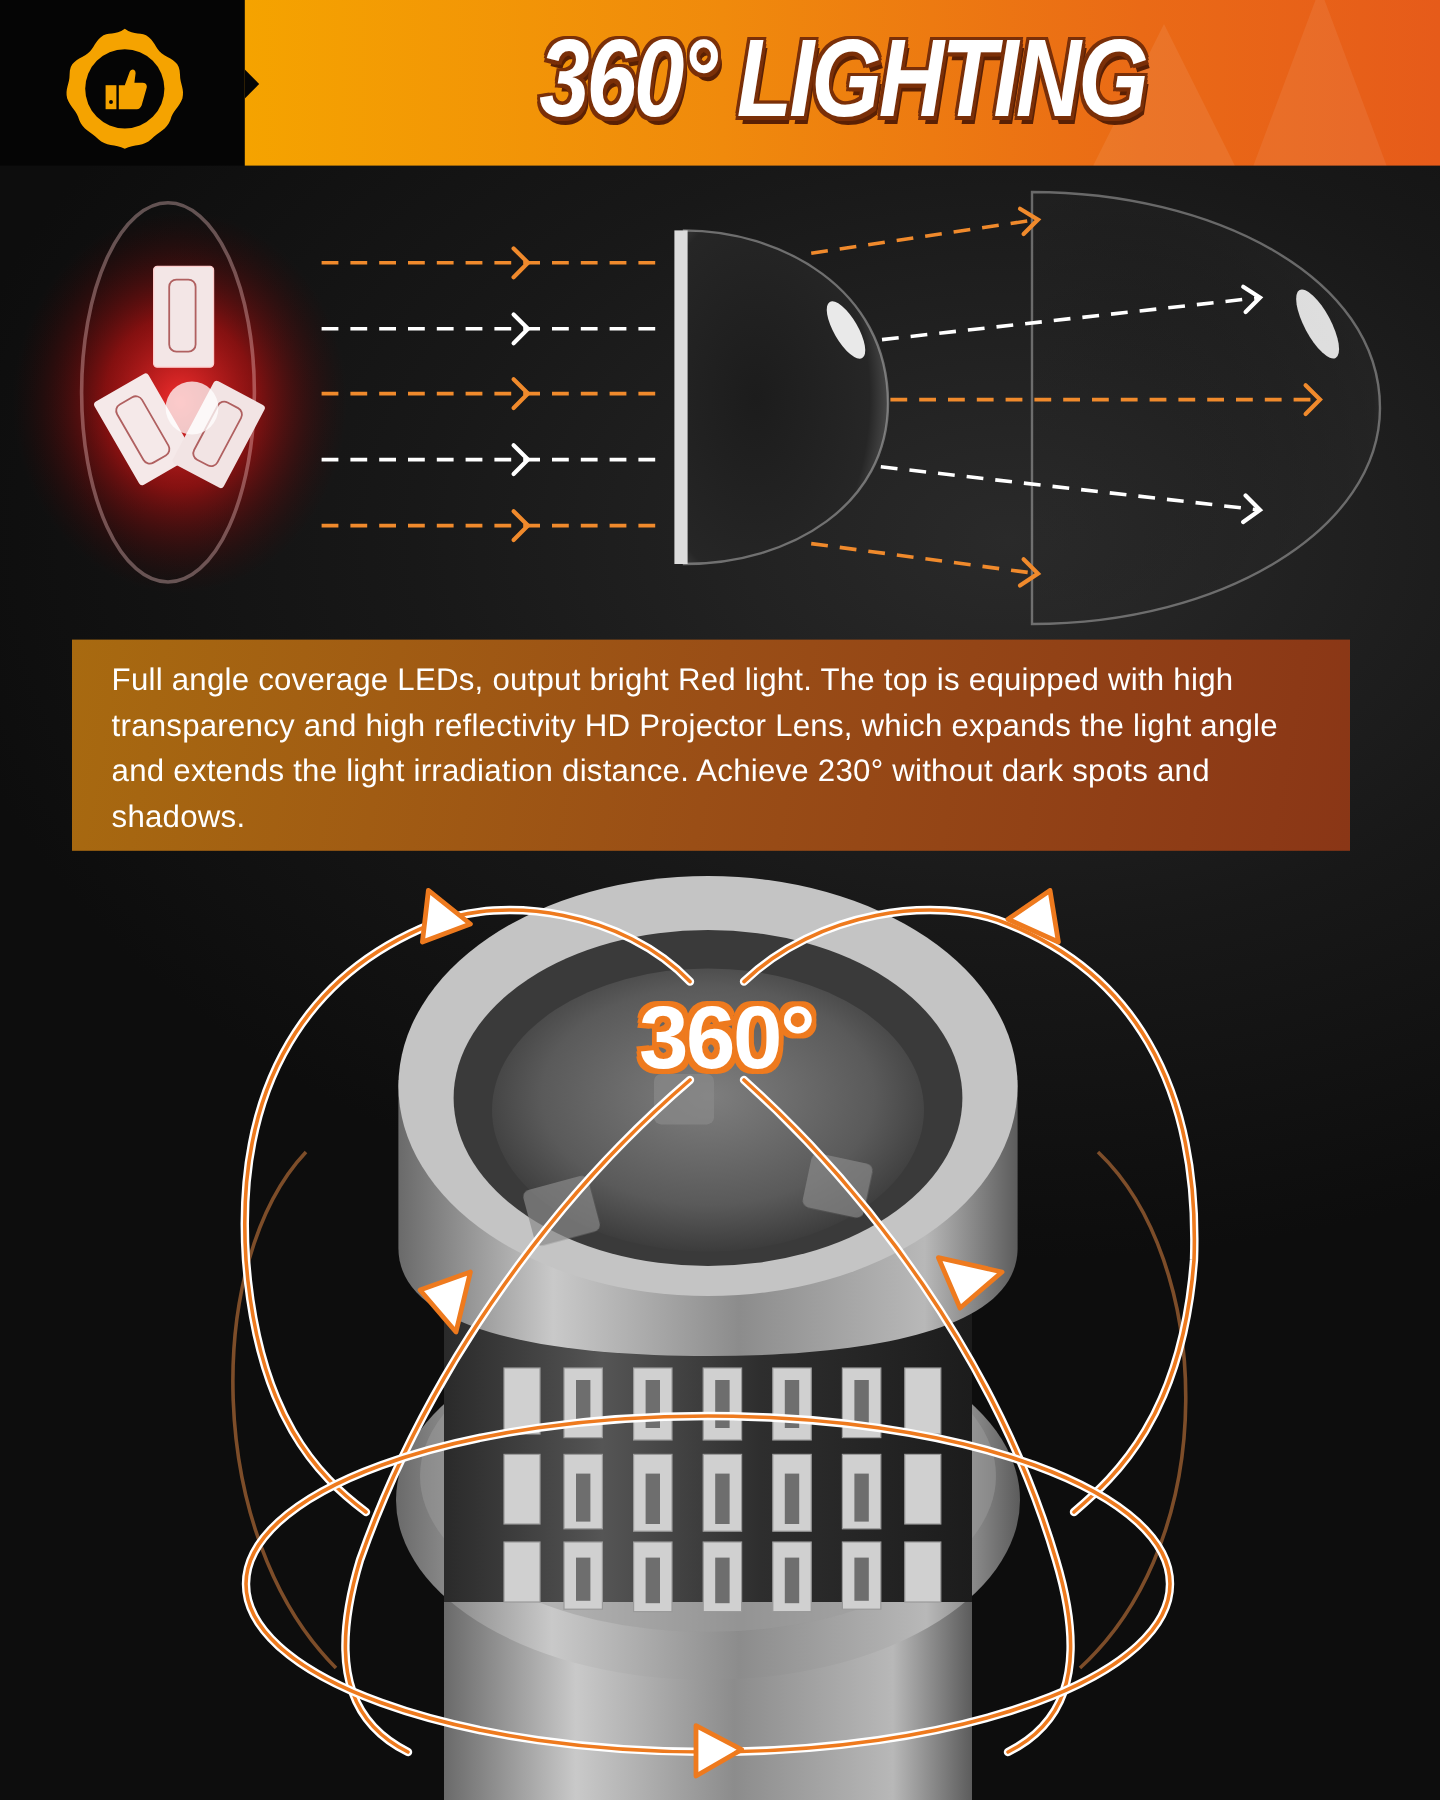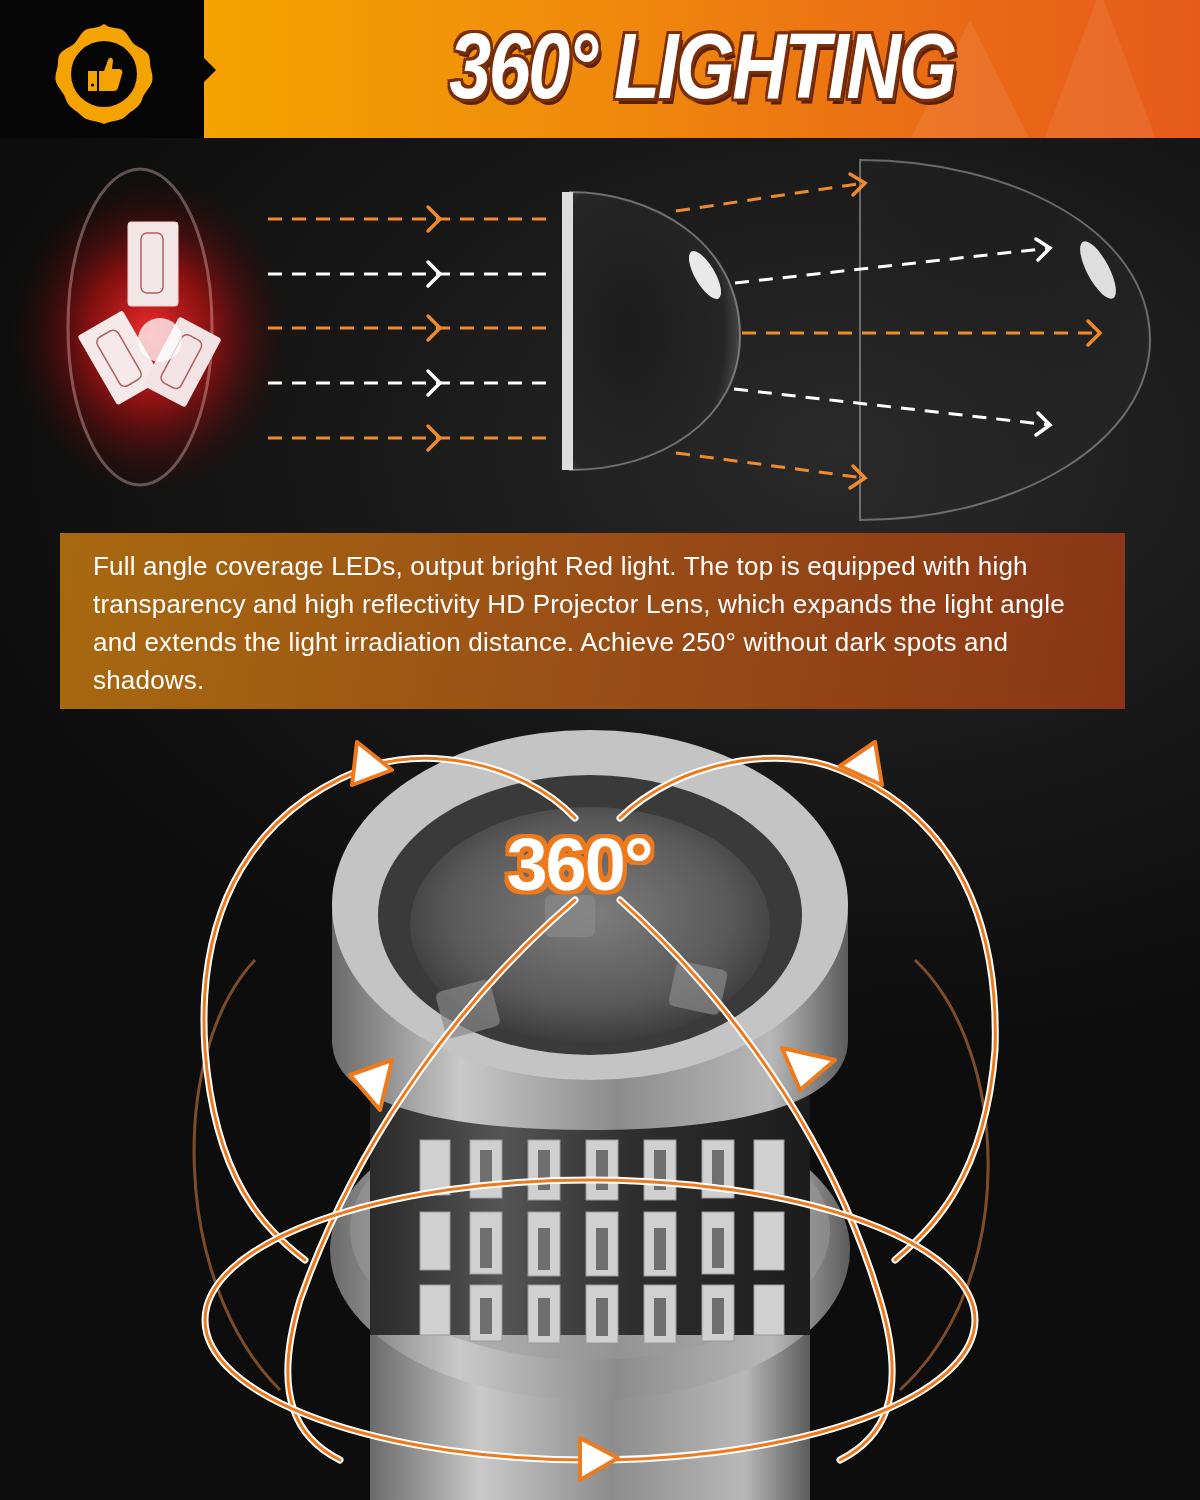--- a/index.html
+++ b/index.html
@@ -57,21 +57,21 @@
     padding: 14px 30px 0 33px;
   }
   .desc-text {
     color: #ffffff; font-size: 26px; line-height: 38px; letter-spacing: 0.2px;
     font-family: "Liberation Sans", sans-serif;
   }
 
   
   .bulb-area { position: absolute; left: 0; top: 720px; width: 1200px; height: 780px; }
   .badge-360 {
-    position: absolute; left: 484px; top: 822px; width: 190px; text-align: center;
+    position: absolute; left: 510px; top: 822px; width: 190px; text-align: center;
     color: #ffffff; font-size: 74px; font-weight: bold; letter-spacing: -2px;
     font-family: "Liberation Sans", sans-serif;
     text-shadow:
       -4px -4px 0 #ee7a1e, 4px -4px 0 #ee7a1e, -4px 4px 0 #ee7a1e, 4px 4px 0 #ee7a1e,
       0 -4px 0 #ee7a1e, 0 4px 0 #ee7a1e, -4px 0 0 #ee7a1e, 4px 0 0 #ee7a1e;
   }
 </style>
 </head>
 <body>
 
@@ -165,21 +165,21 @@
   <g stroke-width="3.5" fill="none" stroke-linecap="round">
     <polyline points="850,174 865,183 853,195" stroke="#f08a2c"></polyline>
     <polyline points="1036,239 1050,248 1038,260" stroke="#ffffff"></polyline>
     <polyline points="1088,321 1100,333 1088,345" stroke="#f08a2c"></polyline>
     <polyline points="1038,413 1050,425 1036,435" stroke="#ffffff"></polyline>
     <polyline points="853,466 865,478 850,488" stroke="#f08a2c"></polyline>
   </g>
 </svg>
 
 <div class="desc-box">
-  <p class="desc-text">Full angle coverage LEDs, output bright Red light. The top is equipped  with high transparency and high reflectivity HD Projector Lens, which expands the light angle and extends the light irradiation distance. Achieve 250° without dark spots and shadows.</p>
+  <p class="desc-text">Full angle coverage LEDs, output bright Red light. The top is equipped  with high transparency and high reflectivity HD Projector Lens, which expands the light angle and extends the light irradiation distance. Achieve 230° without dark spots and shadows.</p>
 </div>
 
 <svg class="bulb-area" viewBox="0 720 1200 780" width="1200" height="780">
   <defs>
     <linearGradient id="metal" x1="0" y1="0" x2="1" y2="0">
       <stop offset="0%" stop-color="#6a6a6a"></stop>
       <stop offset="25%" stop-color="#c9c9c9"></stop>
       <stop offset="55%" stop-color="#8c8c8c"></stop>
       <stop offset="85%" stop-color="#b8b8b8"></stop>
       <stop offset="100%" stop-color="#5c5c5c"></stop>

